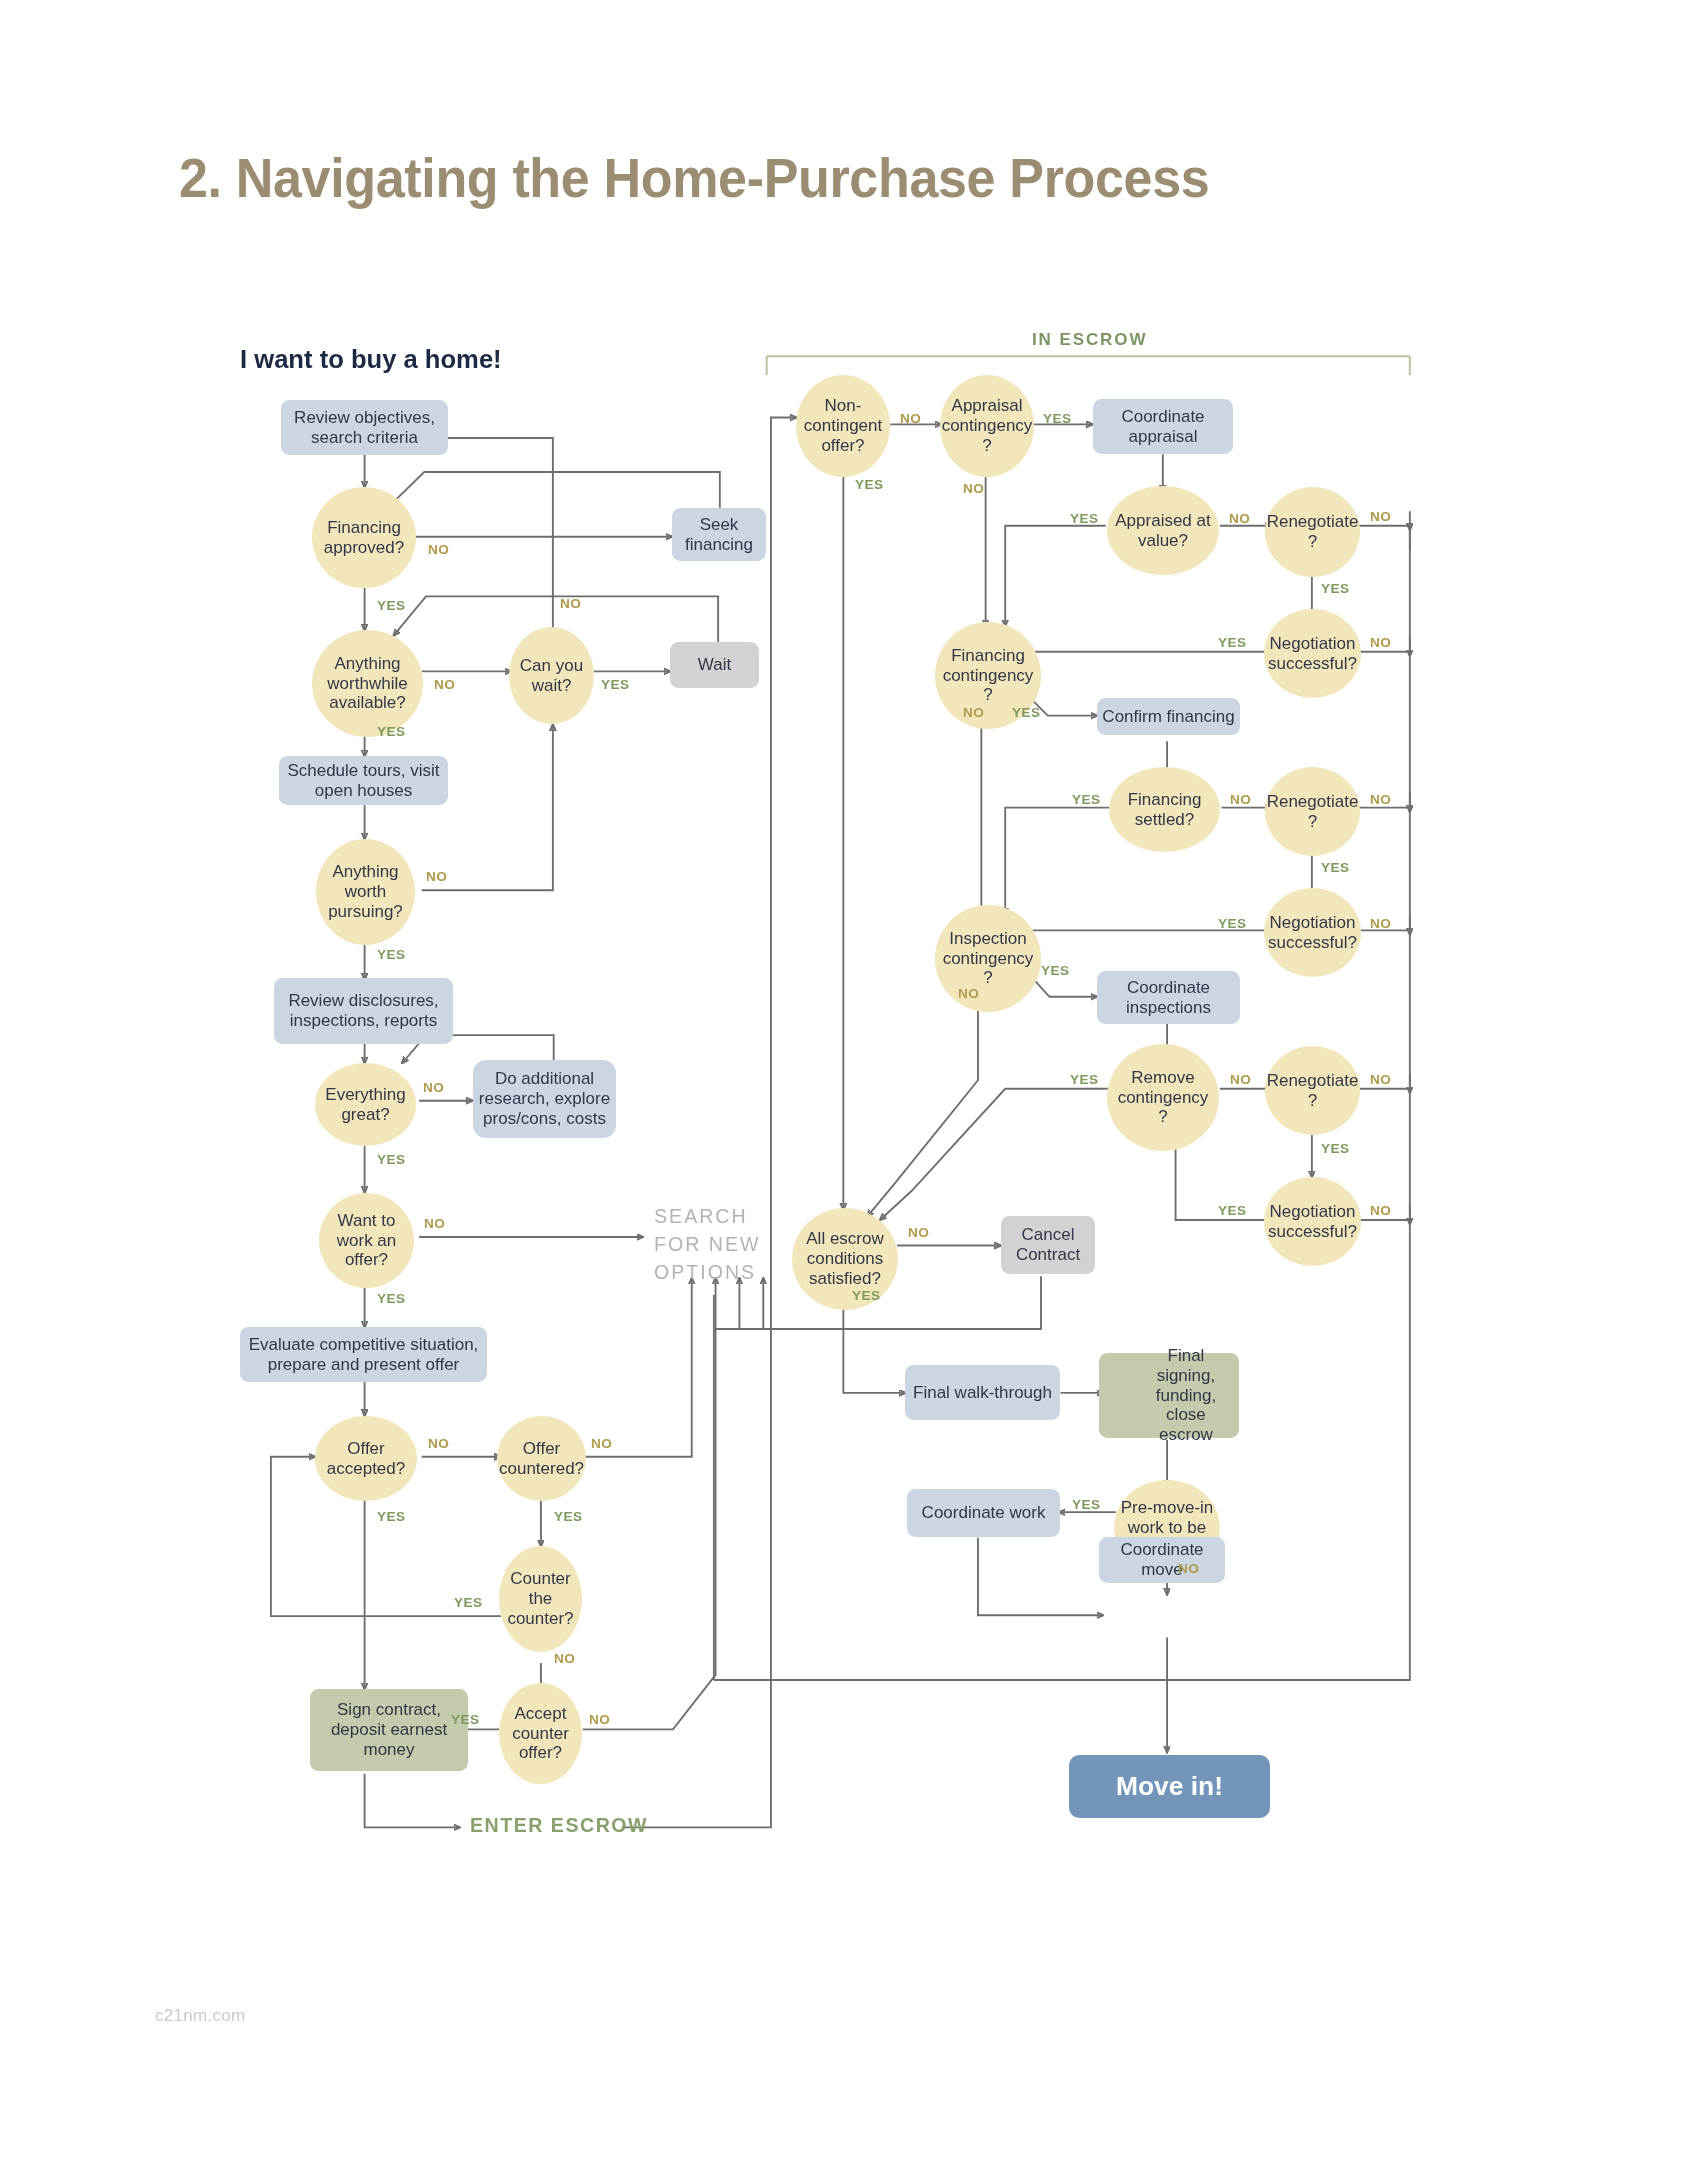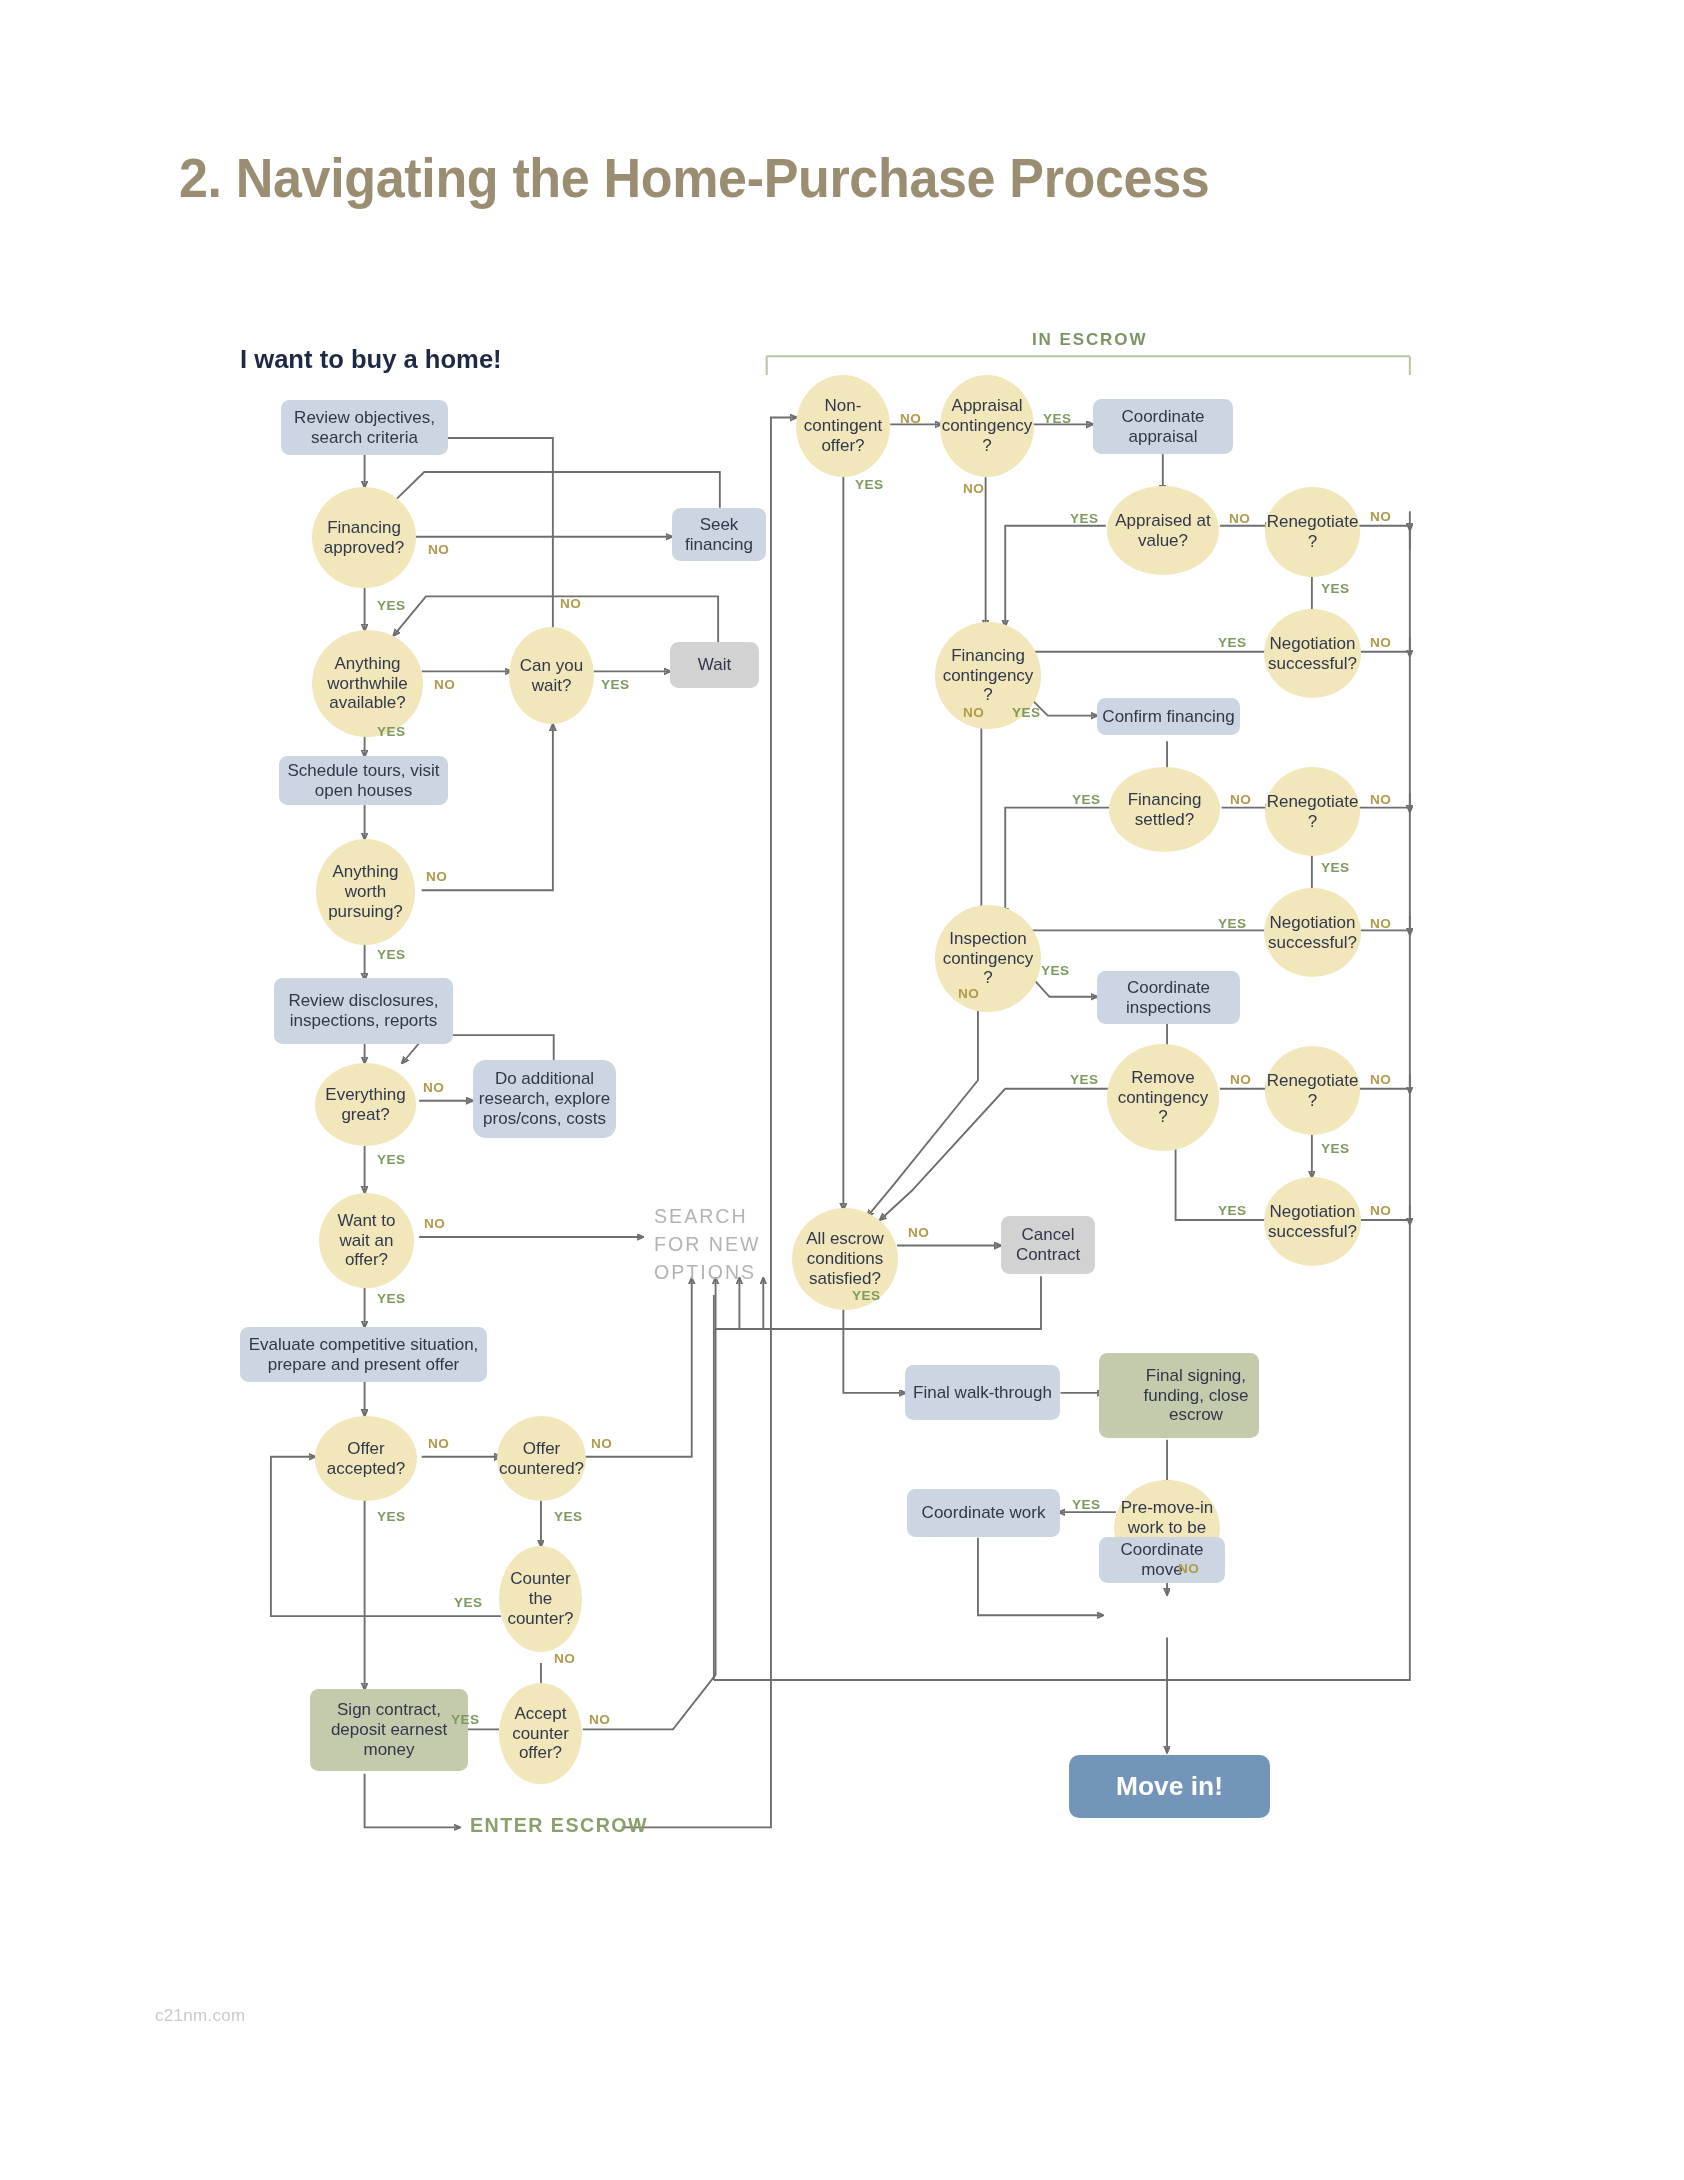--- a/index.html
+++ b/index.html
@@ -269,21 +269,21 @@
   <div class="node box" style="left:279px;top:756px;width:169px;height:49px;">Schedule tours, visit open houses</div>
 
   <div class="node circle" style="left:316px;top:839px;width:99px;height:106px;">Anything worth pursuing?</div>
 
   <div class="node box" style="left:274px;top:978px;width:179px;height:66px;">Review disclosures, inspections, reports</div>
 
   <div class="node circle" style="left:315px;top:1063px;width:101px;height:83px;">Everything great?</div>
 
   <div class="node box" style="left:473px;top:1060px;width:143px;height:78px;border-radius:13px;">Do additional research, explore pros/cons, costs</div>
 
-  <div class="node circle" style="left:319px;top:1193px;width:95px;height:95px;">Want to wait an offer?</div>
+  <div class="node circle" style="left:319px;top:1193px;width:95px;height:95px;">Want to work an offer?</div>
 
   <div class="node box" style="left:240px;top:1327px;width:247px;height:55px;">Evaluate competitive situation, prepare and present offer</div>
 
   <div class="node circle" style="left:315px;top:1416px;width:102px;height:85px;">Offer accepted?</div>
 
   <div class="node circle" style="left:497px;top:1416px;width:89px;height:85px;">Offer countered?</div>
 
   <div class="node circle" style="left:499px;top:1546px;width:83px;height:106px;">Counter the counter?</div>
 
   <div class="node circle" style="left:499px;top:1683px;width:83px;height:101px;">Accept counter offer?</div>
@@ -321,21 +321,21 @@
   <div class="node circle" style="left:1265px;top:1046px;width:95px;height:89px;">Renegotiate ?</div>
 
   <div class="node circle" style="left:1264px;top:1177px;width:97px;height:89px;">Negotiation successful?</div>
 
   <div class="node circle" style="left:792px;top:1208px;width:106px;height:102px;">All escrow conditions satisfied?</div>
 
   <div class="node box-gray" style="left:1001px;top:1216px;width:94px;height:58px;">Cancel Contract</div>
 
   <div class="node box" style="left:905px;top:1365px;width:155px;height:55px;">Final walk-through</div>
 
-  <div class="node box-green" style="left:1099px;top:1353px;width:160px;height:85px;padding-left:39px;">Final signing, funding, close escrow</div>
+  <div class="node box-green" style="left:1099px;top:1353px;width:140px;height:85px;padding-left:39px;">Final signing, funding, close escrow</div>
 
   <div class="node circle" style="left:1114px;top:1480px;width:106px;height:95px;">Pre-move-in work to be done?</div>
 
   <div class="node box" style="left:907px;top:1489px;width:153px;height:48px;">Coordinate work</div>
 
   <div class="node box" style="left:1099px;top:1537px;width:126px;height:46px;">Coordinate move</div>
 
   <div class="node box-blue" style="left:1069px;top:1755px;width:201px;height:63px;">Move in!</div>
 
   <div class="elabel no" style="left:428px;top:542px;">NO</div>

